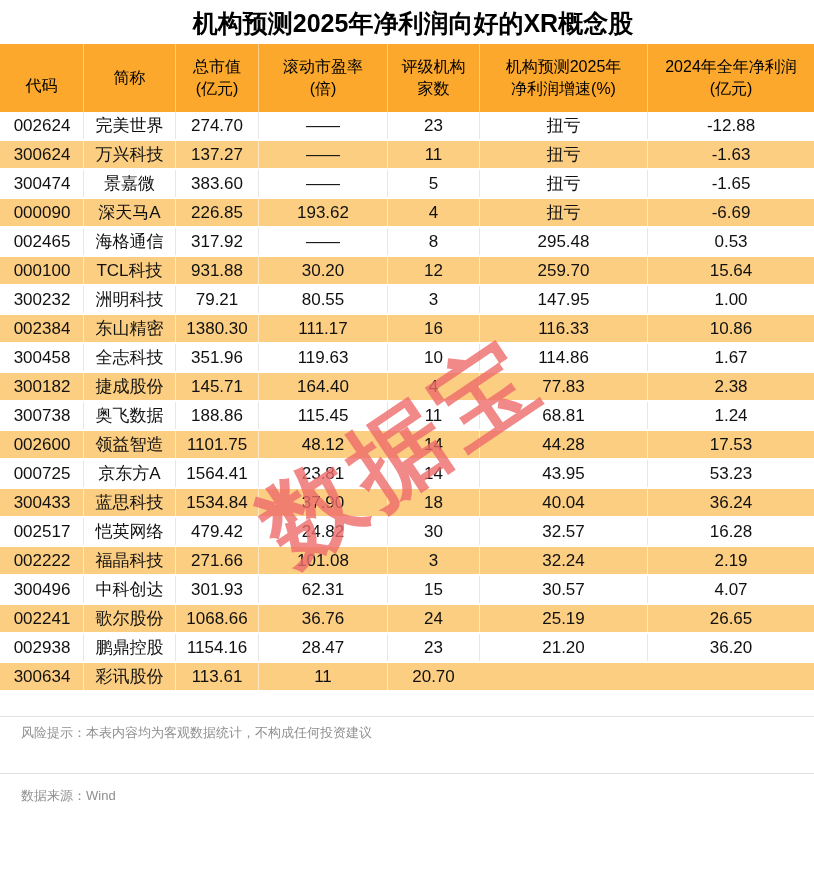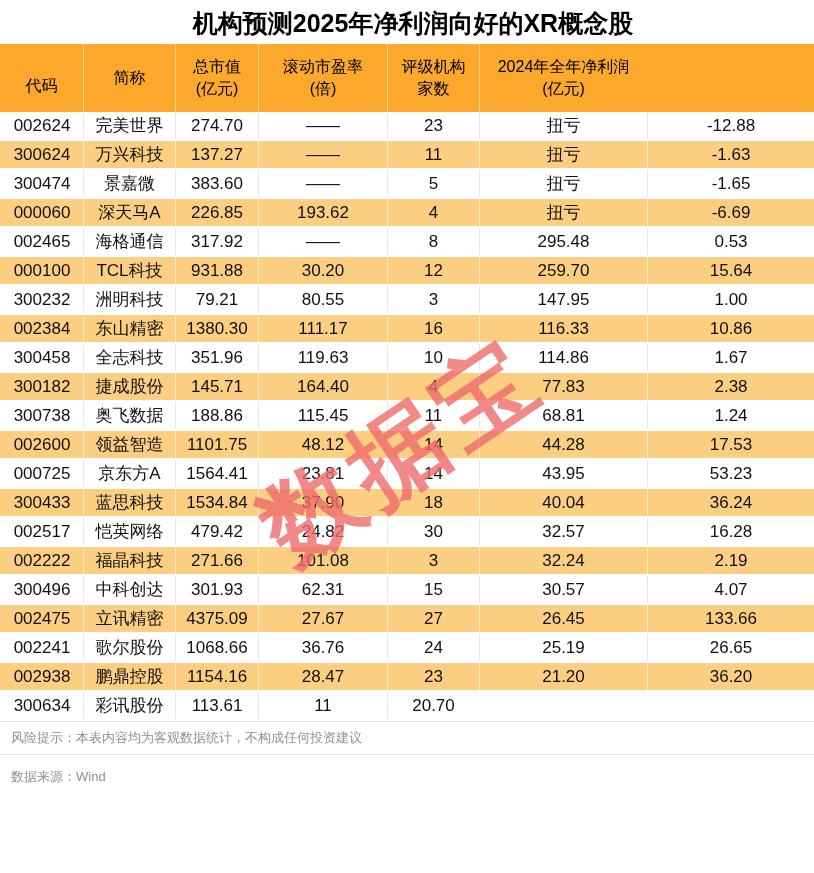--- a/index.html
+++ b/index.html
@@ -53,23 +53,24 @@
     color: #111111;
     border-left: 1px solid transparent;
   }
   .row:nth-child(odd) .cell + .cell { border-left-color: #E7E7E7; }
   .row:nth-child(even) .cell + .cell { border-left-color: rgba(255,255,255,0.55); }
   .footer-line {
     height: 33px;
     border-top: 1px solid #E2E2E2;
     display: flex;
     align-items: center;
-    padding-left: 11px;
+    padding-left: 21px;
     font-size: 13px;
     color: #8F8F8F;
+    margin-top: 24px;
   }
   .footer-line.source { height: 45px; }
   .watermark {
     position: absolute;
     left: 246px;
     top: 388px;
     font-size: 96px;
     font-weight: bold;
     letter-spacing: 8px;
     white-space: nowrap;
@@ -88,20 +89,22 @@
 
   <div class="header-row grid">
     <div class="hcell">代码</div>
     <div class="hcell">简称</div>
     <div class="hcell">总市值
 (亿元)</div>
     <div class="hcell">滚动市盈率
 (倍)</div>
     <div class="hcell">评级机构
 家数</div>
+    <div class="hcell">机构预测2025年
+净利润增速(%)</div>
     <div class="hcell">2024年全年净利润
 (亿元)</div>
   </div>
 
   <div id="table-body">
       <div class="row grid">
         <div class="cell">002624</div>
         <div class="cell">完美世界</div>
         <div class="cell">274.70</div>
         <div class="cell">——</div>
@@ -121,21 +124,21 @@
       <div class="row grid">
         <div class="cell">300474</div>
         <div class="cell">景嘉微</div>
         <div class="cell">383.60</div>
         <div class="cell">——</div>
         <div class="cell">5</div>
         <div class="cell">扭亏</div>
         <div class="cell">-1.65</div>
       </div>
       <div class="row grid">
-        <div class="cell">000060</div>
+        <div class="cell">000090</div>
         <div class="cell">深天马A</div>
         <div class="cell">226.85</div>
         <div class="cell">193.62</div>
         <div class="cell">4</div>
         <div class="cell">扭亏</div>
         <div class="cell">-6.69</div>
       </div>
       <div class="row grid">
         <div class="cell">002465</div>
         <div class="cell">海格通信</div>
@@ -247,29 +250,20 @@
       <div class="row grid">
         <div class="cell">300496</div>
         <div class="cell">中科创达</div>
         <div class="cell">301.93</div>
         <div class="cell">62.31</div>
         <div class="cell">15</div>
         <div class="cell">30.57</div>
         <div class="cell">4.07</div>
       </div>
       <div class="row grid">
-        <div class="cell">002475</div>
-        <div class="cell">立讯精密</div>
-        <div class="cell">4375.09</div>
-        <div class="cell">27.67</div>
-        <div class="cell">27</div>
-        <div class="cell">26.45</div>
-        <div class="cell">133.66</div>
-      </div>
-      <div class="row grid">
         <div class="cell">002241</div>
         <div class="cell">歌尔股份</div>
         <div class="cell">1068.66</div>
         <div class="cell">36.76</div>
         <div class="cell">24</div>
         <div class="cell">25.19</div>
         <div class="cell">26.65</div>
       </div>
       <div class="row grid">
         <div class="cell">002938</div>

